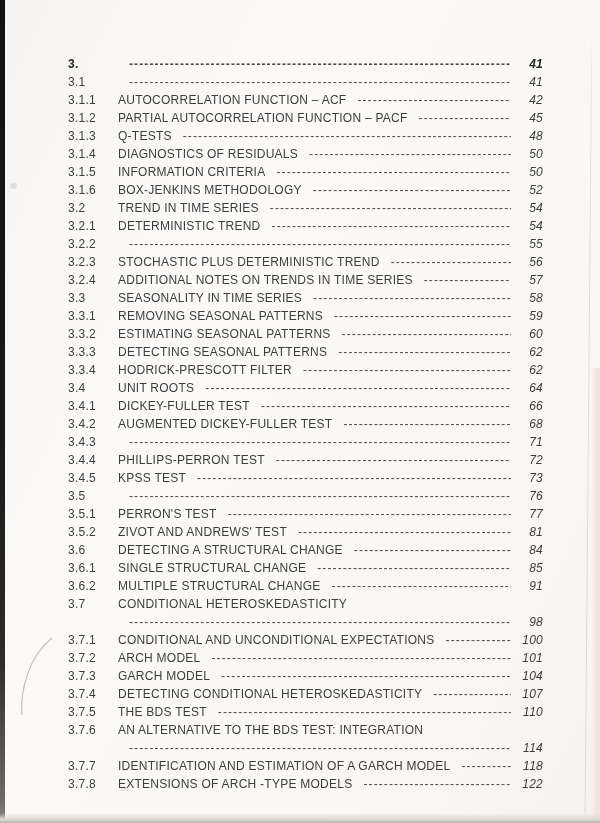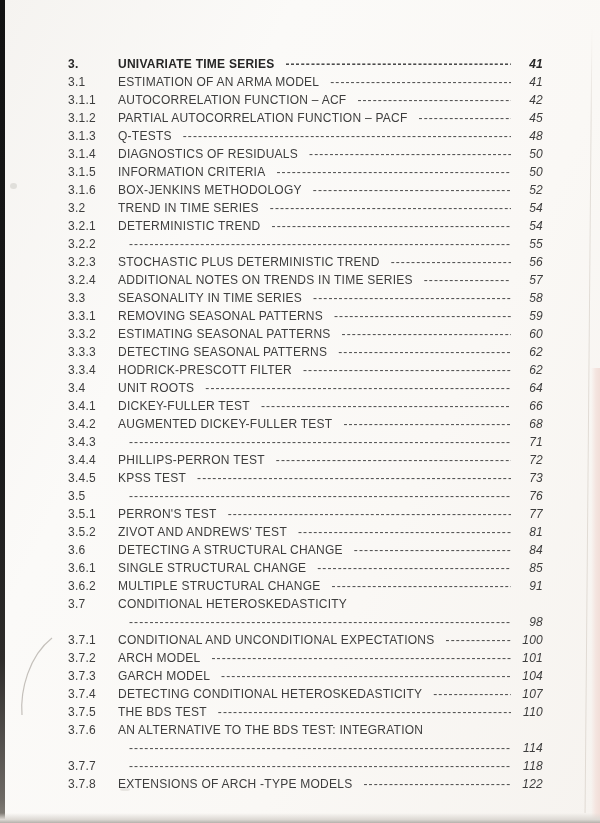--- a/index.html
+++ b/index.html
@@ -64,31 +64,29 @@
   <div class="speck2"></div>
   <svg class="curl-svg" width="70" height="100">
     <path d="M12,87 C10,62 19,28 42,10" fill="none" stroke="#b6b1ab" stroke-width="1.2" opacity="0.8"></path>
   </svg>
 
   <div class="toc">
       <div class="row bold">
     <span class="num">3.</span>
     <div class="title-block">
       <div class="tline last">
-        <span class="ttext">UNIVARIATE TIME SERIES</span>
         <span class="leader">----------------------------------------------------------------------------------------------------------------------------------------------------------------</span>
         <span class="pg">41</span>
       </div>
     </div>
   </div>
       <div class="row">
     <span class="num">3.1</span>
     <div class="title-block">
       <div class="tline last">
-        <span class="ttext">ESTIMATION OF AN ARMA MODEL</span>
         <span class="leader">----------------------------------------------------------------------------------------------------------------------------------------------------------------</span>
         <span class="pg">41</span>
       </div>
     </div>
   </div>
       <div class="row">
     <span class="num">3.1.1</span>
     <div class="title-block">
       <div class="tline last">
         <span class="ttext">AUTOCORRELATION FUNCTION – ACF</span>
@@ -435,20 +433,21 @@
           <div class="tline last">
         <span class="leader">----------------------------------------------------------------------------------------------------------------------------------------------------------------</span>
         <span class="pg">114</span>
       </div>
     </div>
   </div>
       <div class="row">
     <span class="num">3.7.7</span>
     <div class="title-block">
       <div class="tline last">
+        <span class="ttext">IDENTIFICATION AND ESTIMATION OF A GARCH MODEL</span>
         <span class="leader">----------------------------------------------------------------------------------------------------------------------------------------------------------------</span>
         <span class="pg">118</span>
       </div>
     </div>
   </div>
       <div class="row">
     <span class="num">3.7.8</span>
     <div class="title-block">
       <div class="tline last">
         <span class="ttext">EXTENSIONS OF ARCH -TYPE MODELS</span>

